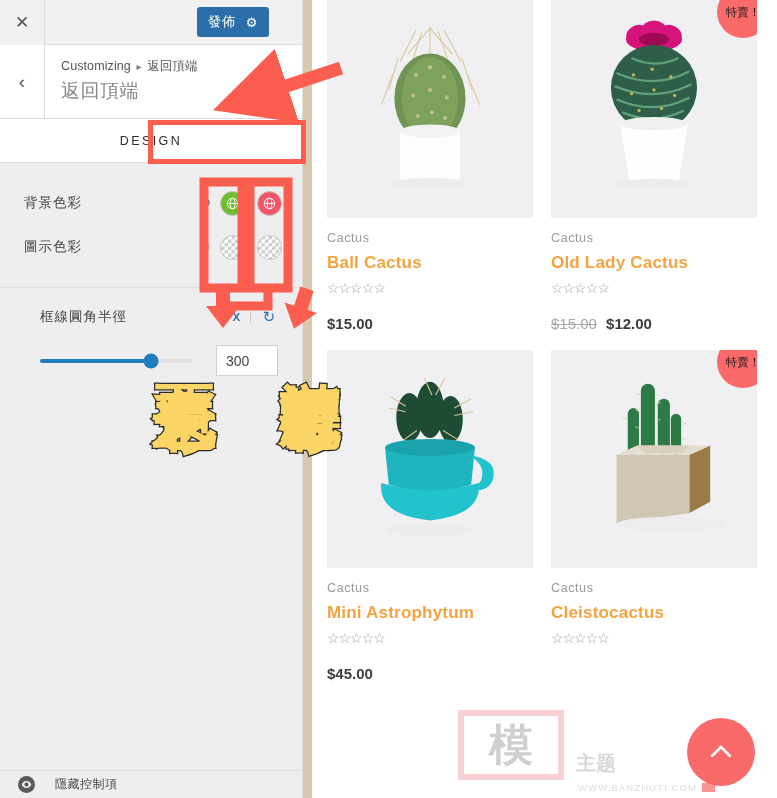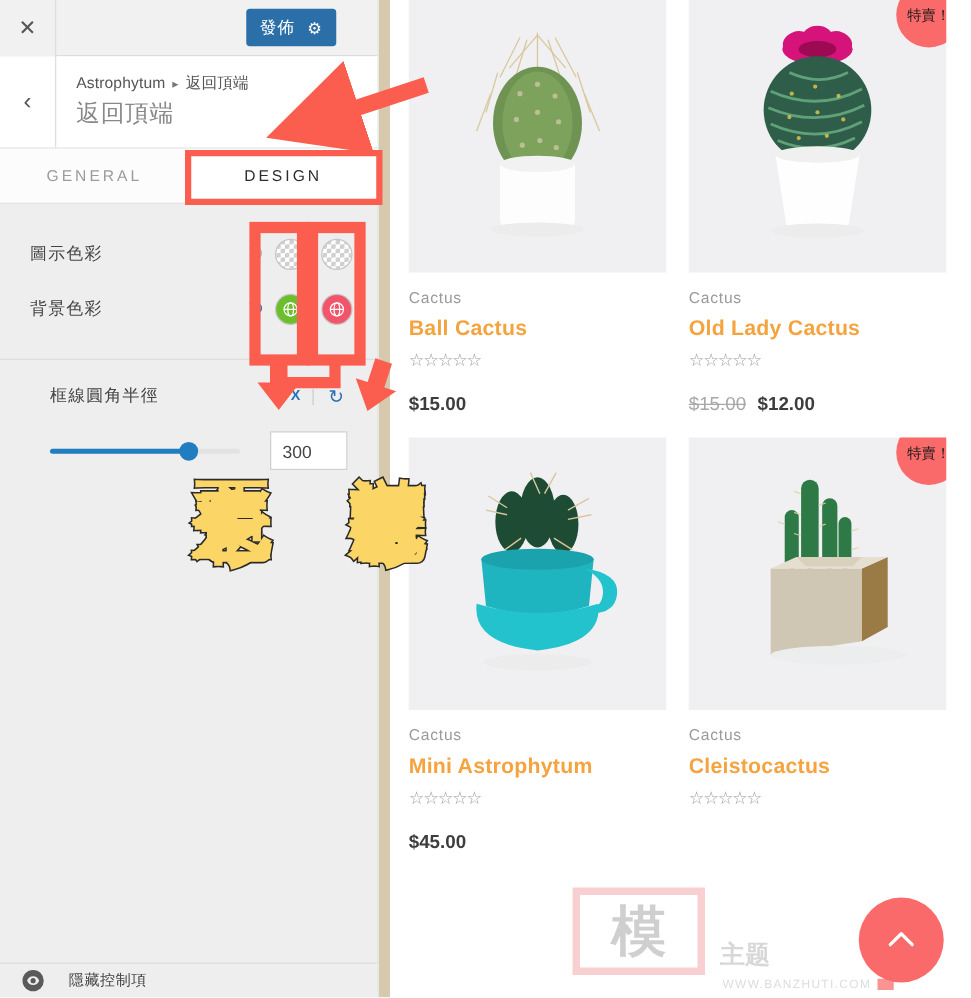--- a/index.html
+++ b/index.html
@@ -278,47 +278,34 @@
       <div class="cz-publish">
         <span>發佈</span>
         <span class="gear">⚙</span>
       </div>
     </div>
 
     <div class="cz-header">
       <div class="cz-back">‹</div>
       <div class="cz-titles">
         <div class="cz-breadcrumb">
-          <span>Astrophytum</span>
+          <span>Customizing</span>
           <span class="sep">▸</span>
           <span>返回頂端</span>
         </div>
         <div class="cz-title">返回頂端</div>
       </div>
     </div>
 
     <div class="cz-tabs">
-      <div class="cz-tab">GENERAL</div>
       <div class="cz-tab active">DESIGN</div>
     </div>
 
     <div class="cz-body">
       <div class="ctrl-colors">
-
-        <div class="ctrl-row">
-          <span class="ctrl-label">圖示色彩</span>
-          <span class="ctrl-spacer"></span>
-          <span class="reset-ico off">↺</span>
-          <span class="swatch-cell">
-            <span class="swatch transparent"></span>
-          </span>
-          <span class="swatch-cell">
-            <span class="swatch transparent"></span>
-          </span>
-        </div>
 
         <div class="ctrl-row">
           <span class="ctrl-label">背景色彩</span>
           <span class="ctrl-spacer"></span>
           <span class="reset-ico on">↺</span>
           <span class="swatch-cell">
             <span class="swatch" id="sw-bg-normal" style="background: rgb(108, 190, 44);">
               <span class="globe">
                 <svg viewBox="0 0 20 20" width="15" height="15" fill="none" stroke="#fff" stroke-width="1.3">
                   <circle cx="10" cy="10" r="7"></circle>
@@ -333,20 +320,32 @@
               <span class="globe">
                 <svg viewBox="0 0 20 20" width="15" height="15" fill="none" stroke="#fff" stroke-width="1.3">
                   <circle cx="10" cy="10" r="7"></circle>
                     <ellipse cx="10" cy="10" rx="3" ry="7"></ellipse>
                   <line x1="3" y1="10" x2="17" y2="10"></line>
                 </svg>
               </span>
             </span>
           </span>
         </div>
+
+        <div class="ctrl-row">
+          <span class="ctrl-label">圖示色彩</span>
+          <span class="ctrl-spacer"></span>
+          <span class="reset-ico off">↺</span>
+          <span class="swatch-cell">
+            <span class="swatch transparent"></span>
+          </span>
+          <span class="swatch-cell">
+            <span class="swatch transparent"></span>
+          </span>
+        </div>
       </div>
 
       <div class="cz-divider"></div>
 
       <div class="ctrl-radius">
         <div class="radius-top">
           <span class="radius-label">框線圓角半徑</span>
           <span class="radius-units">
             <span class="unit-px">PX</span>
             <span class="unit-sep"></span>

